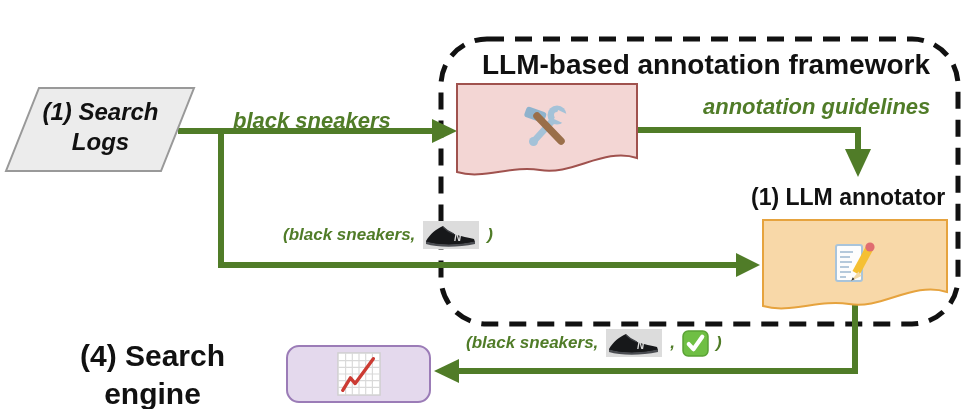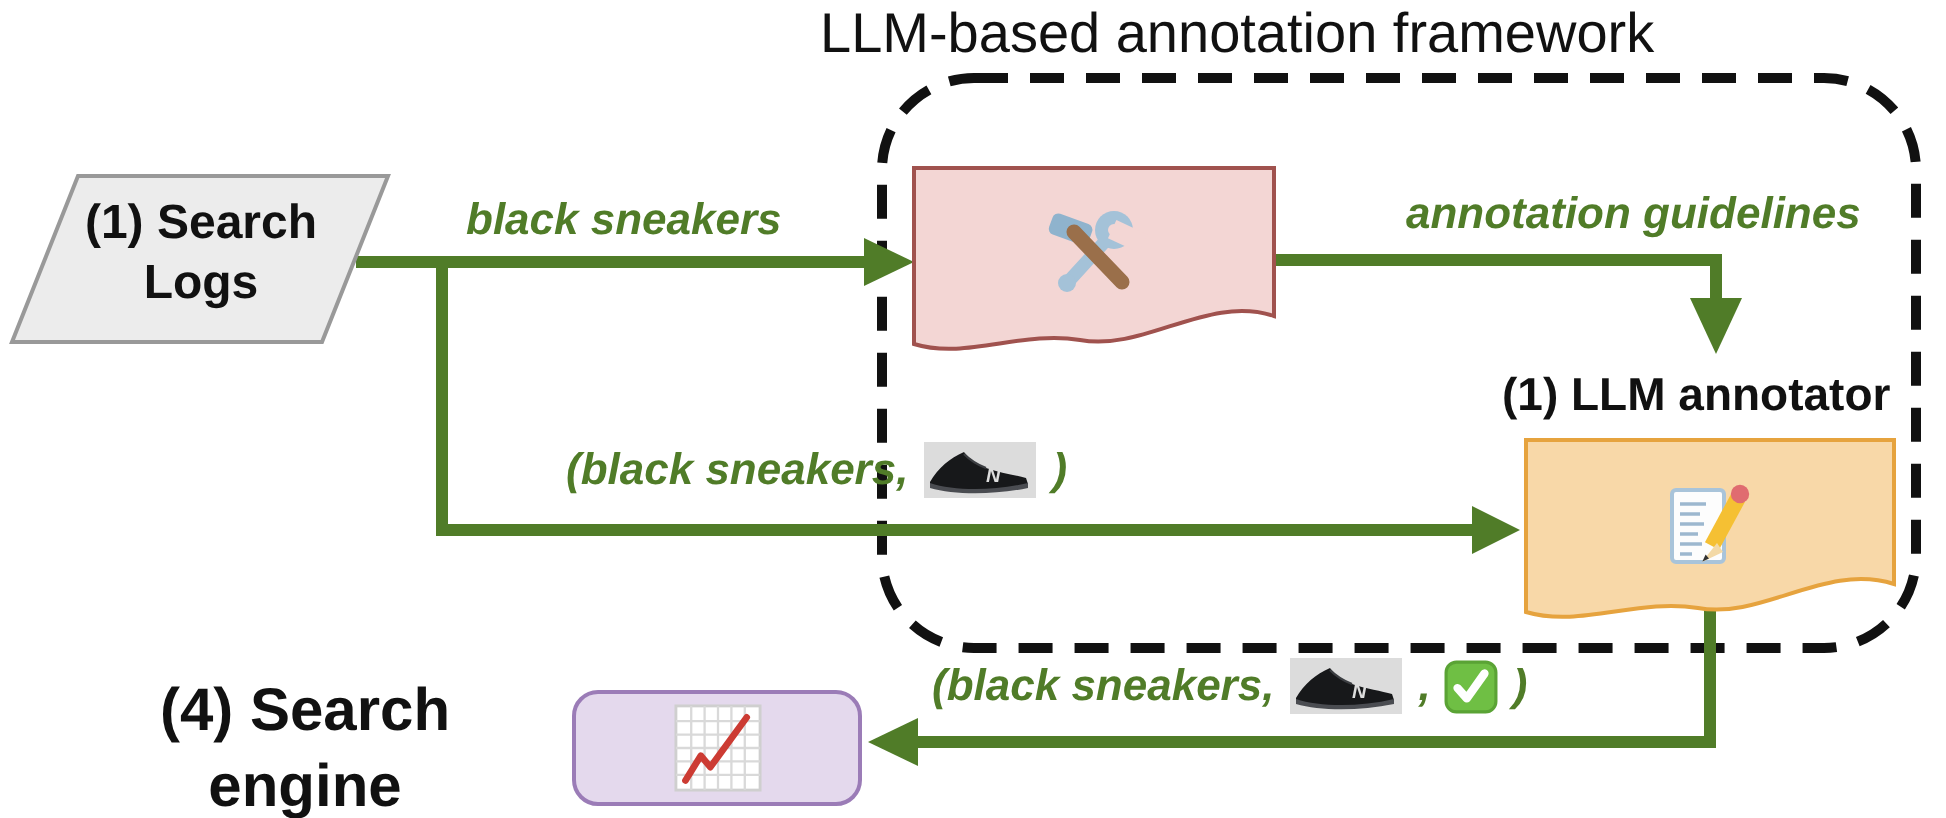--- a/index.html
+++ b/index.html
@@ -17,26 +17,26 @@
   .dash{ fill:none; stroke:var(--frame_black); stroke-width:5; stroke-dasharray:17 11; }
 
   
   .para       { fill:var(--gray_fill);   stroke:var(--gray_border);   stroke-width:2; }
   .doc-pink   { fill:var(--pink_fill);   stroke:var(--pink_border);   stroke-width:2; }
   .doc-orange { fill:var(--orange_fill); stroke:var(--orange_border); stroke-width:2; }
   .evalbox    { background:var(--purple_fill); border:2.5px solid var(--purple_border); border-radius:13px; }
   .pinkfill   { fill:var(--pink_fill); }
 
   
-  .title  { color:var(--text_black); font-weight:normal; font-size:28px; text-align:left; white-space:nowrap; }
+  .title  { color:var(--text_black); font-weight:bold; font-size:28px; text-align:right; white-space:nowrap;margin-top:48px; }
   .nlabel { color:var(--text_black); font-weight:bold; font-size:23px; line-height:1.28; white-space:nowrap; }
   .node-text { color:var(--text_black); font-weight:bold; font-size:24px; line-height:1.25; text-align:center; }
   .glabel { color:var(--green); font-weight:bold; font-style:italic; font-size:22px; line-height:1.18; white-space:nowrap; }
   .flowrow { display:inline-flex; align-items:center; gap:7px; }
-  .flowrow .glabel { font-size:22px;font-style:italic; }
+  .flowrow .glabel { font-size:17px;font-style:italic; }
 </style>
 </head>
 <body>
 
 <div id="stage">
 
   <svg class="abs" style="left:0;top:0" width="973" height="409" viewBox="0 0 973 409">
 
     <rect class="dash" x="441" y="39" width="517" height="285" rx="46"></rect>
 
@@ -48,31 +48,31 @@
 
     <path class="gl" d="M637,130 L858,130 L858,151"></path>
     <polygon class="gf" points="845,149 871,149 858,177"></polygon>
 
     <path class="gl" d="M855,301 L855,371 L458,371"></path>
     <polygon class="gf" points="459,359 459,383 434,371"></polygon>
   </svg>
 
   <div class="abs title" style="left:410px;top:1px;width:520px;">LLM-based annotation framework</div>
 
-  <div class="abs" style="left:5px;top:87px;width:190px;height:60px;">
+  <div class="abs" style="left:5px;top:87px;width:190px;height:60px;font-style:italic;">
     <svg width="190" height="85" viewBox="0 0 190 85">
       <polygon class="para" points="34,1 189,1 156,84 1,84"></polygon>
     </svg>
     <div class="abs node-text" style="left:8px;top:10px;width:175px;">
       <span>(1) Search</span><br>
       <span>Logs</span>
     </div>
   </div>
 
-  <div class="abs glabel" style="left:233px;top:97px;">black sneakers</div>
+  <div class="abs glabel" style="left:233px;top:108px;">black sneakers</div>
 
   <div class="abs" style="left:456px;top:83px;width:182px;height:97px;">
     <svg width="182" height="97" viewBox="0 0 182 97">
       <path class="doc-pink" d="M1,1 H181 V75 C148,64 116,93 84,87 C55,82 27,97 1,89 Z"></path>
     </svg>
     <svg class="abs" style="left:66px;top:20px;" width="52" height="46" viewBox="0 0 52 46">
       <path d="M12,38 L33,15" stroke="#a4c2d8" stroke-width="6.5" stroke-linecap="round" fill="none"></path>
       <circle cx="11.5" cy="38.5" r="4.5" fill="#a4c2d8"></circle>
       <circle cx="35" cy="12" r="9.5" fill="#a4c2d8"></circle>
       <circle cx="35" cy="12" r="3" class="pinkfill"></circle>

